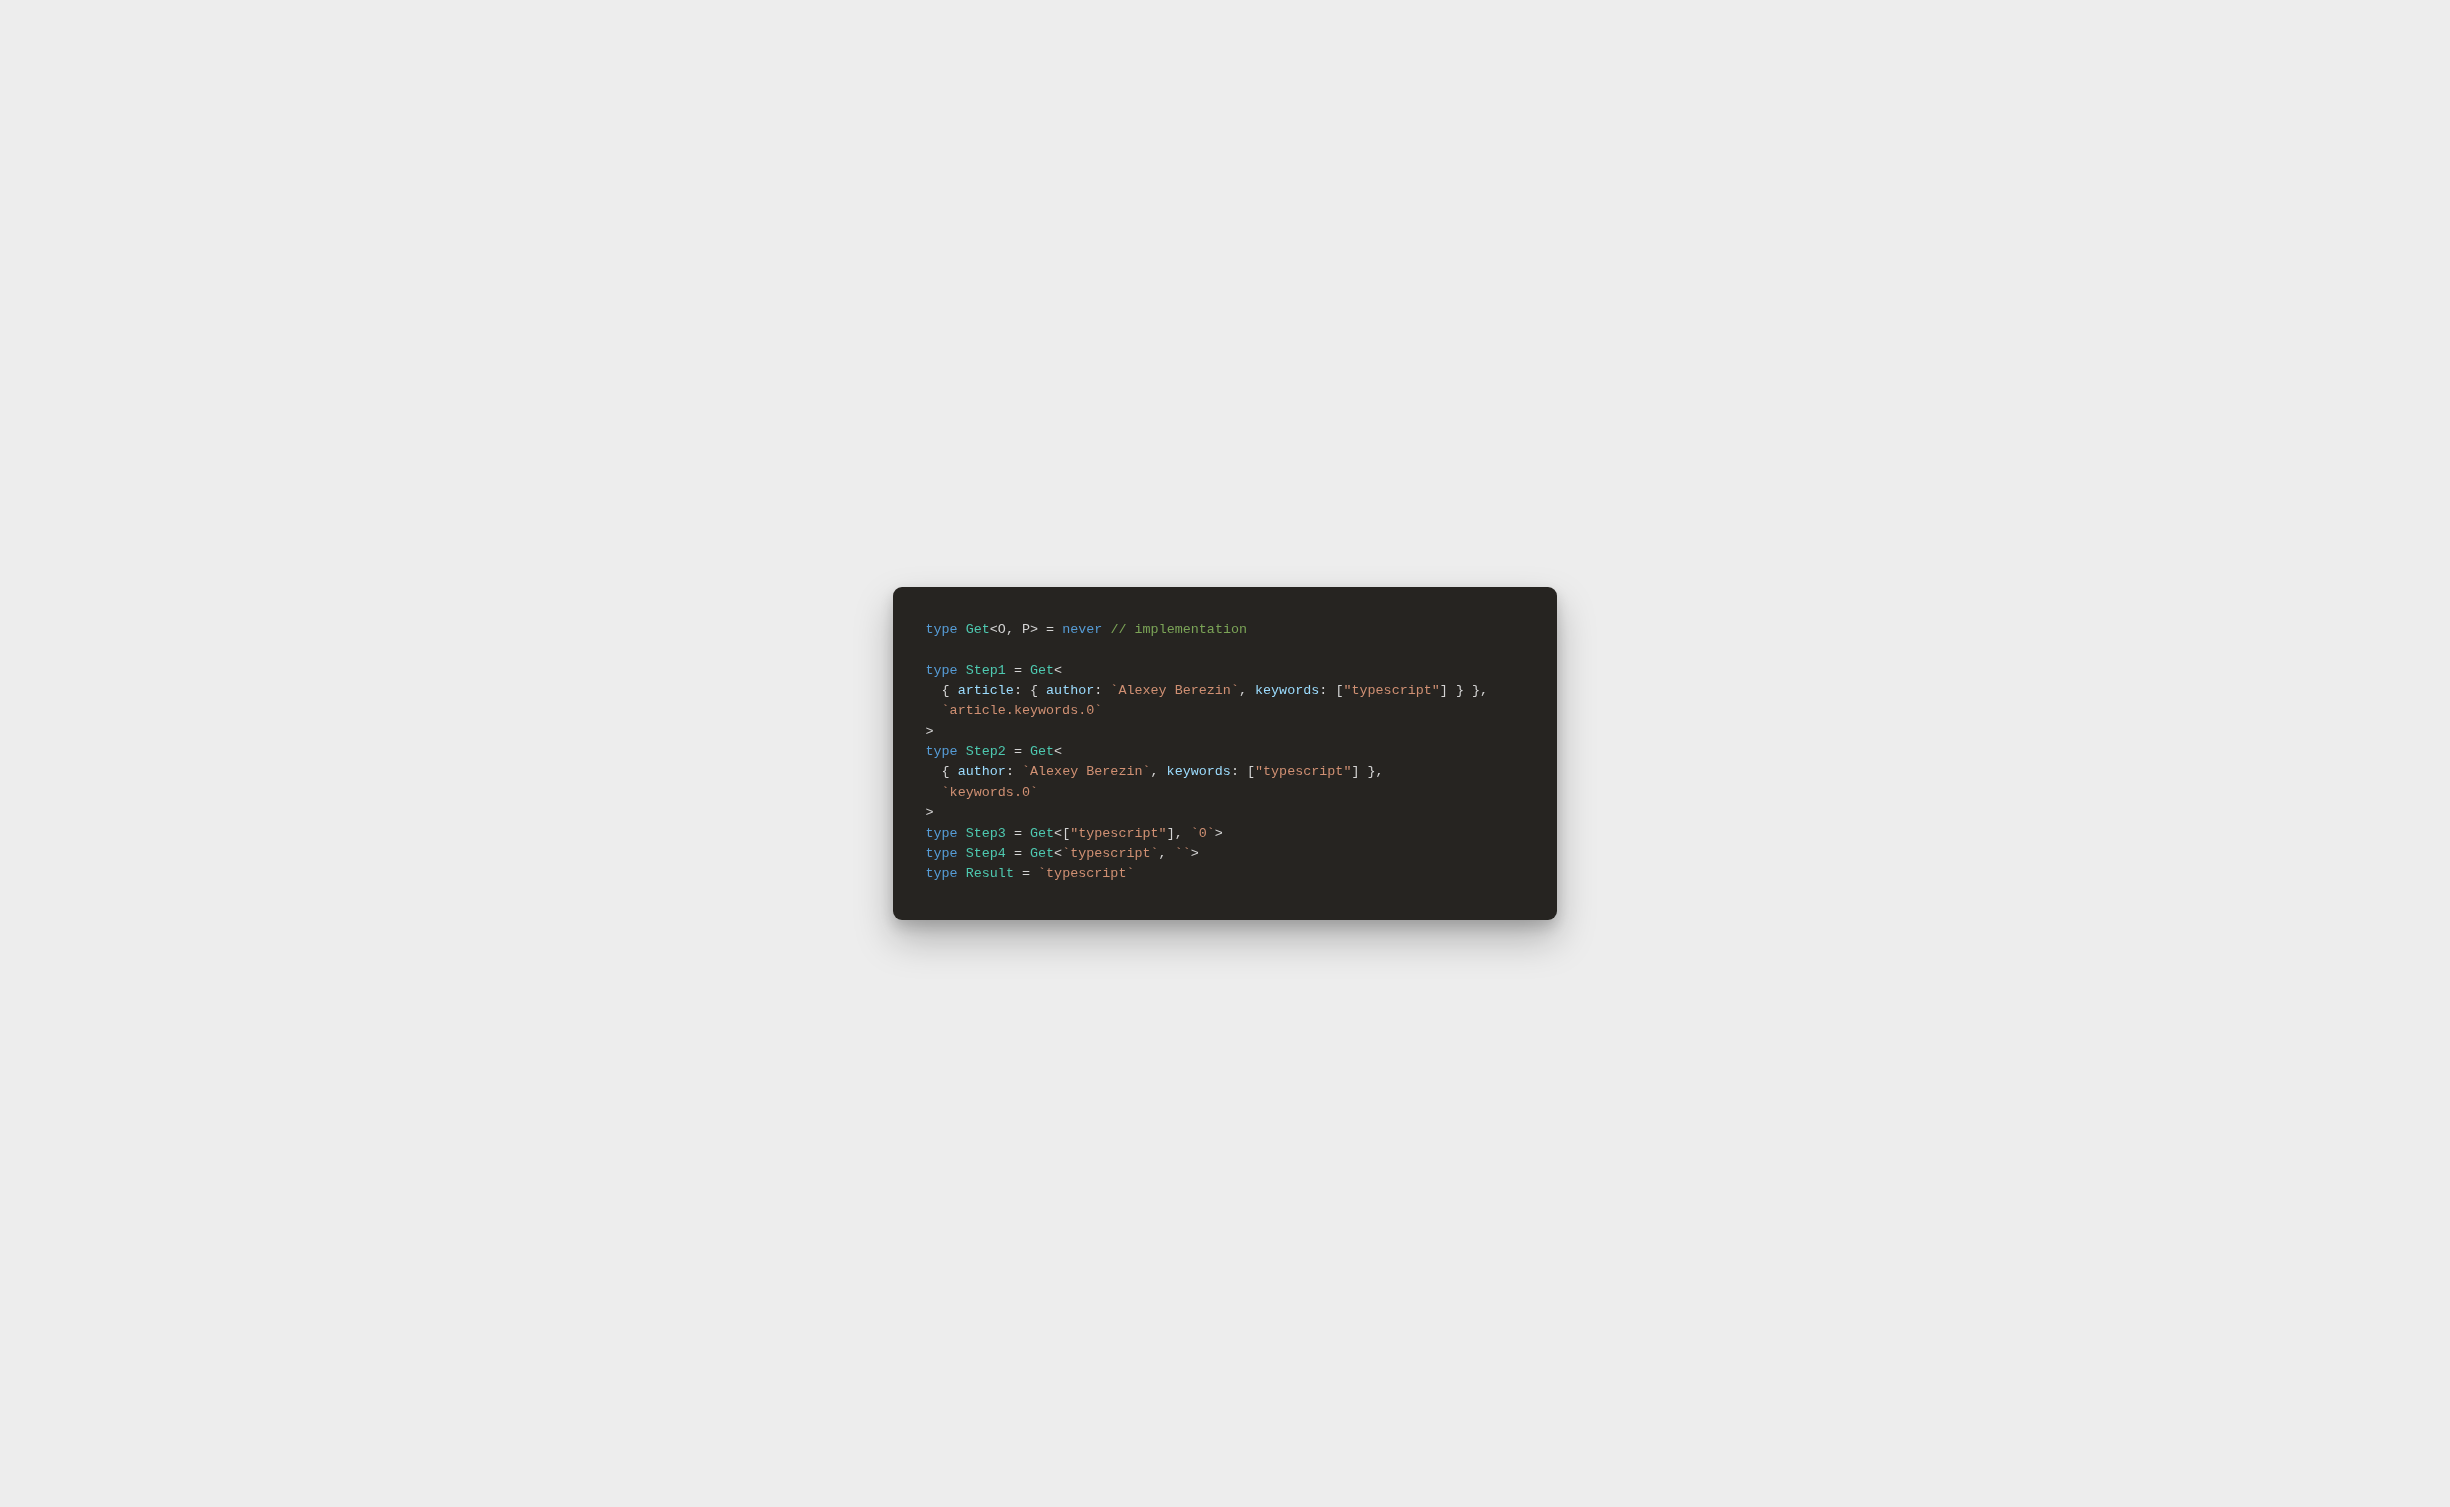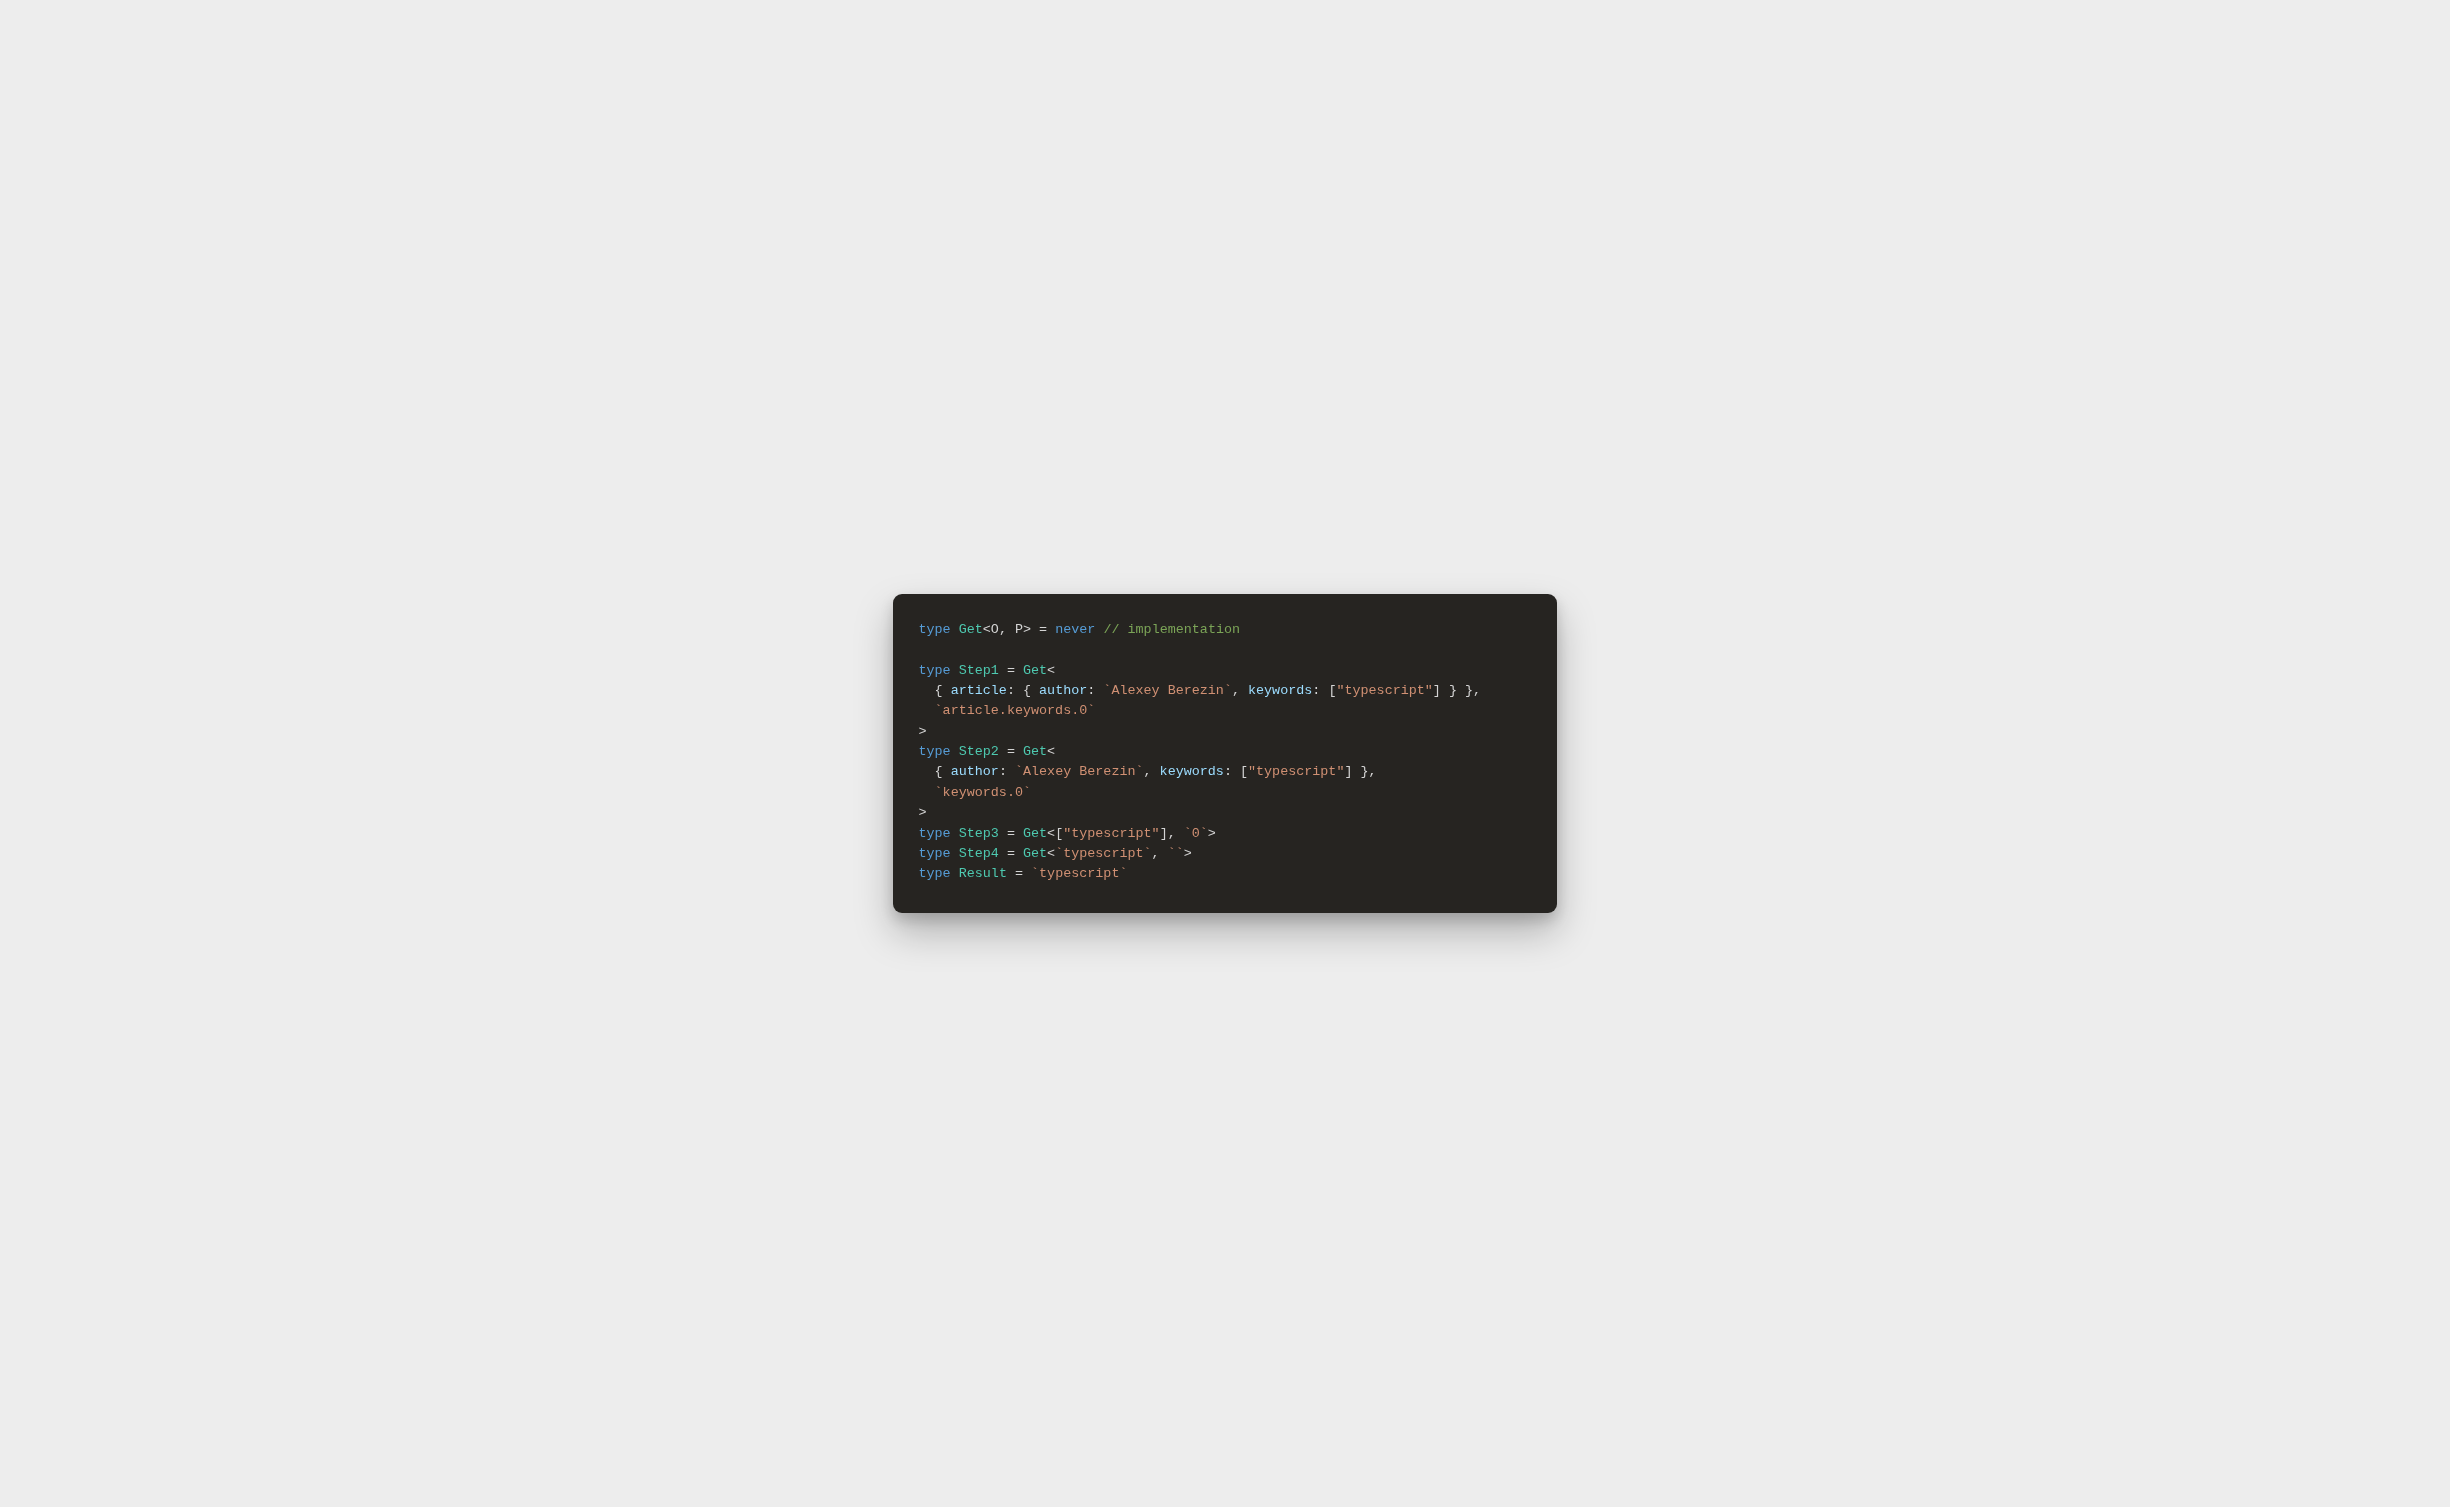--- a/index.html
+++ b/index.html
@@ -19,21 +19,21 @@
   }
   .card {
     background: #262421;
     border-radius: 9px;
     padding: 25.5px 25.5px 28px 25.5px;
     box-shadow: 0 19px 38px rgba(0,0,0,0.25), 0 6.4px 12.8px rgba(0,0,0,0.15);
     width: 664px;
     box-sizing: border-box;
   }
   pre {
-    margin: 0;
+    margin: 7px;
     white-space: pre;
     font-size: 13.4px;
     line-height: 1.52;
     font-family: inherit;
   }
   .tok-keyword   { color: #569cd6; }   
   .tok-typename  { color: #4ec9b0; }   
   .tok-punct     { color: #d4d4d4; }   
   .tok-generic   { color: #d4d4d4; }   
   .tok-prop      { color: #9cdcfe; }   

